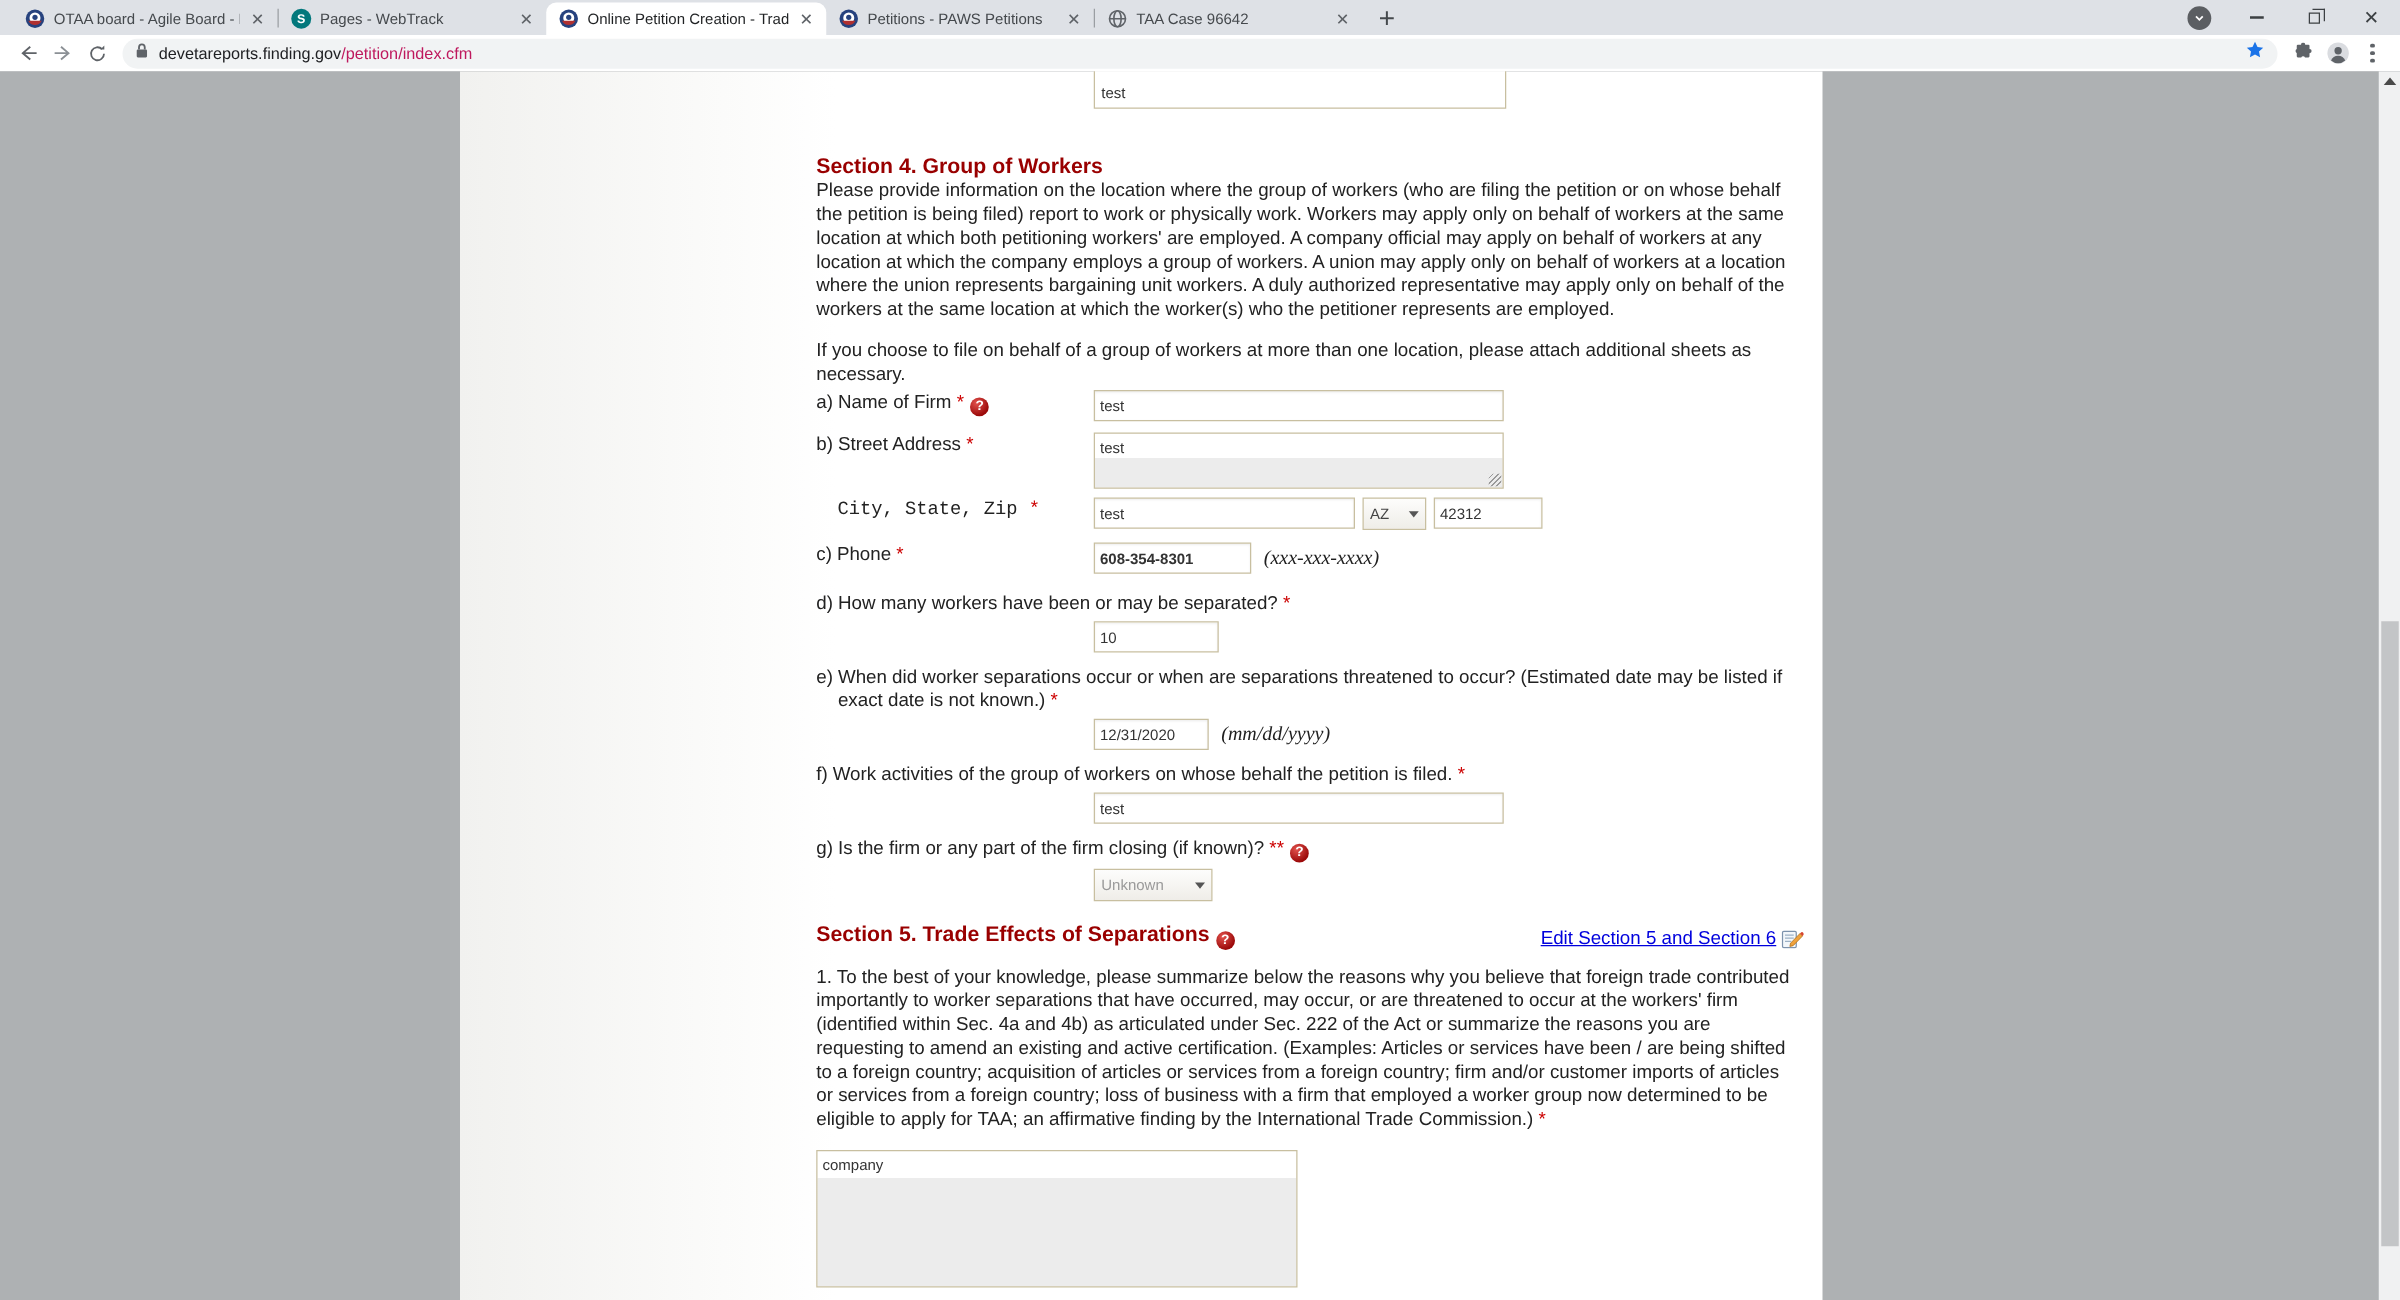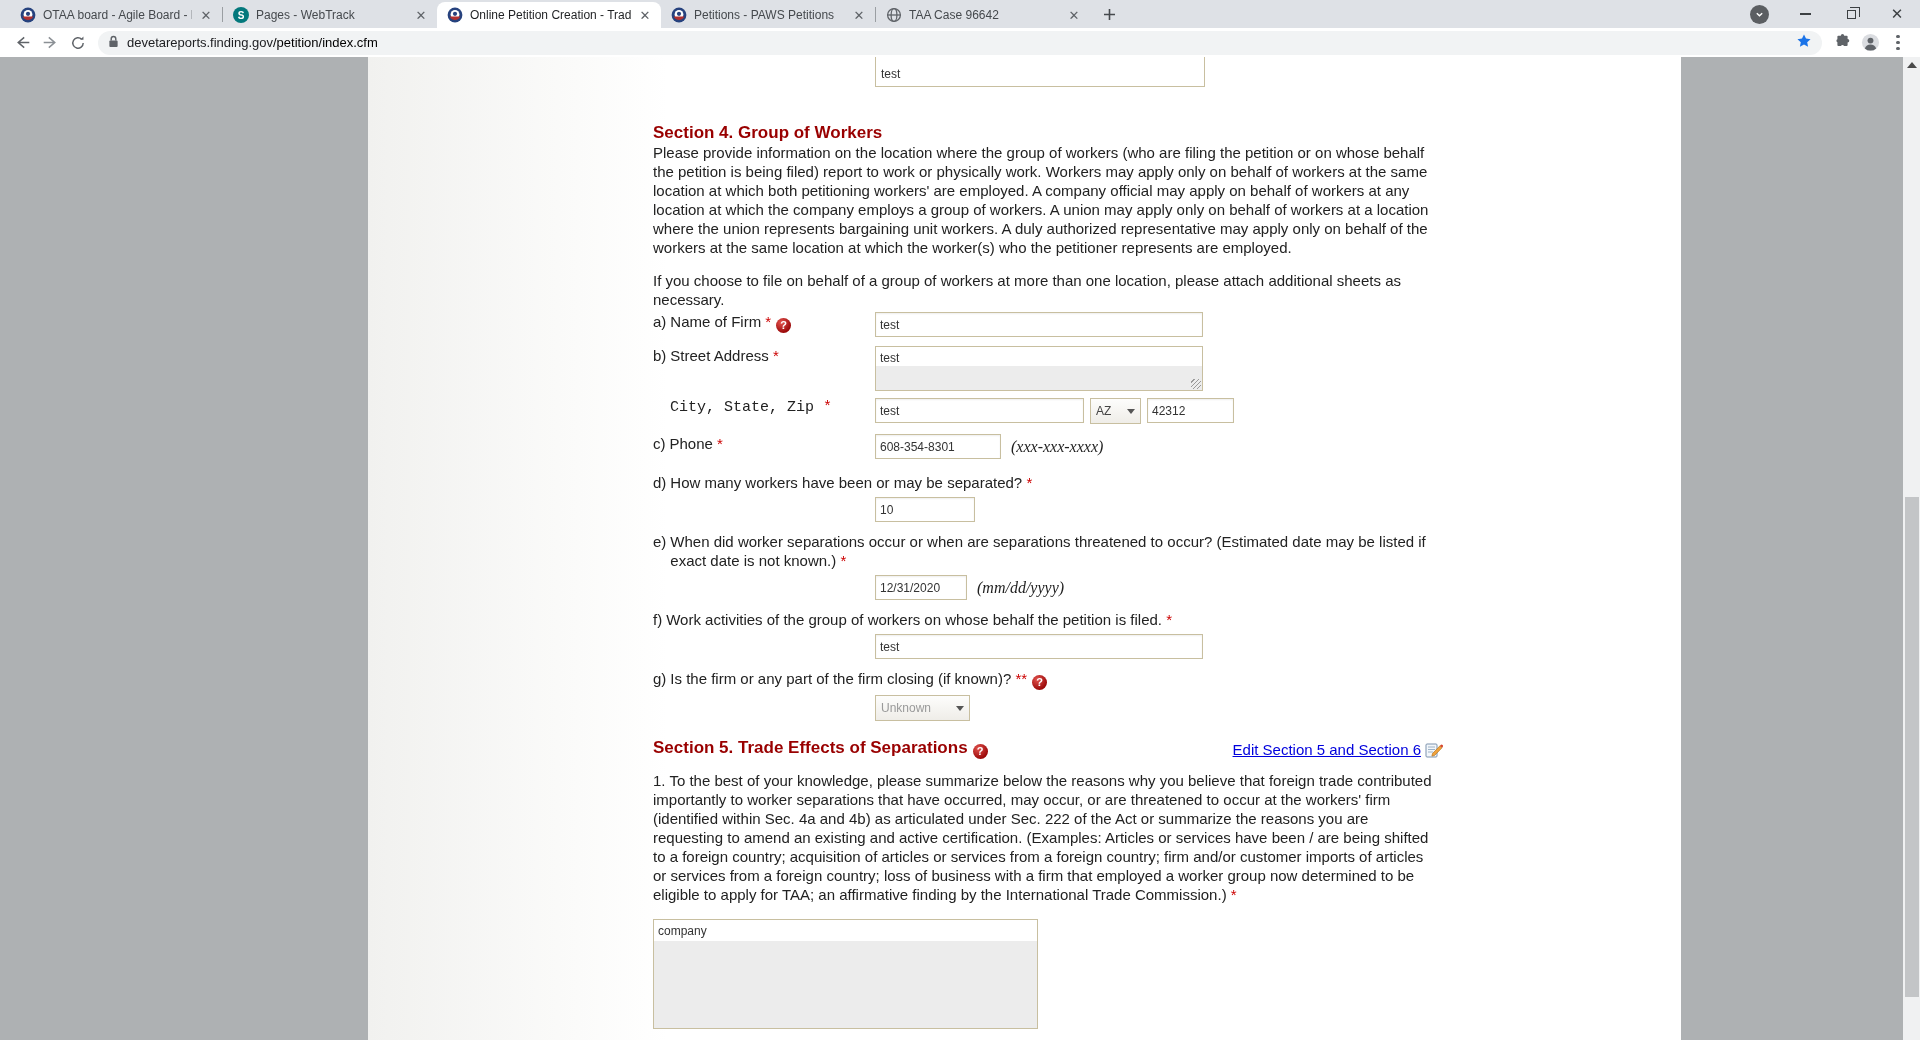--- a/index.html
+++ b/index.html
@@ -21,29 +21,29 @@
   .chevron-circle { width:19px; height:19px; border-radius:50%; background:#5b5e62; display:flex; align-items:center; justify-content:center; }
   .restore-glyph { width:9px; height:9px; border:1.2px solid #3c4043; position:relative; background:transparent; }
   .restore-glyph::before { content:""; position:absolute; left:2px; top:-4px; width:9px; height:9px; border-top:1.2px solid #3c4043; border-right:1.2px solid #3c4043; }
   .min-glyph { width:11px; height:1.4px; background:#3c4043; }
   .x-glyph { font-size:15px; font-weight:300; color:#3c4043; }
 
   .toolbar { height:29px; background:#fff; display:flex; align-items:center; padding:0 8px; box-shadow:0 1px 0 #e3e5e8; }
   .nav-btn { width:28px; height:28px; display:flex; align-items:center; justify-content:center; }
   .omnibox { flex:1; height:24px; background:#f1f3f4; border-radius:12px; margin:0 6px; display:flex; align-items:center; padding:0 10px; }
   .omnibox .url { font-size:13px; color:#202124; margin-left:8px; flex:1; }
-  .omnibox .url .path { color:#000000; }
+  .omnibox .url .path { color:#be185d; }
   .tb-right { display:flex; align-items:center; }
   .tb-icon { width:28px; height:28px; display:flex; align-items:center; justify-content:center; }
   .kebab { display:flex; flex-direction:column; gap:2.4px; }
   .kebab i { width:3.4px; height:3.4px; background:#5f6368; border-radius:50%; }
 
   
   .viewport { position:relative; width:1920px; height:983px; background:#aeb1b3; overflow:hidden; }
-  .page-white { position:absolute; left:368px; top:0; width:1313px; height:100%;
+  .page-white { position:absolute; left:368px; top:0; width:1090px; height:100%;
      background:linear-gradient(to right,#f1f1ef 0px,#fbfbfa 210px,#ffffff 300px); }
   .content { position:absolute; left:285px; top:0; width:792px; color:#222; font-size:15px; line-height:19px; }
 
   .top-input { position:absolute; left:507px; top:-12px; width:330px; height:42px; background:#fff;
      border:1px solid #c8bfa0; font-size:12px; color:#333; padding:16px 5px 0 5px; }
 
   h2.sec { color:#990000; font-size:17px; line-height:20px; font-weight:bold; }
   .s4-head { margin-top:66px; margin-bottom:0; }
   .para { width:782px; }
   .note { margin-top:14px; }
@@ -281,21 +281,21 @@
       </div>
 
       <div class="frow" style="margin-top:10px">
         <div class="flabel">
           <span class="pfx">c)</span>
           <span class="ltext"><span>Phone</span>
             <span class="req">*</span>
           </span>
         </div>
         <div style="display:flex;align-items:center">
-          <input class="fld" style="width: 126px;" readonly="" value="608-354-8301">
+          <input class="fld" style="width: 126px; font-weight: bold;" readonly="" value="608-354-8301">
           <span class="hint">(xxx-xxx-xxxx)</span>
         </div>
       </div>
 
       <div class="block-label flabel" style="margin-top:14px">
         <span class="pfx">d)</span>
         <span class="ltext"><span>How many workers have been or may be separated?</span>
           <span class="req">*</span>
         </span>
       </div>

